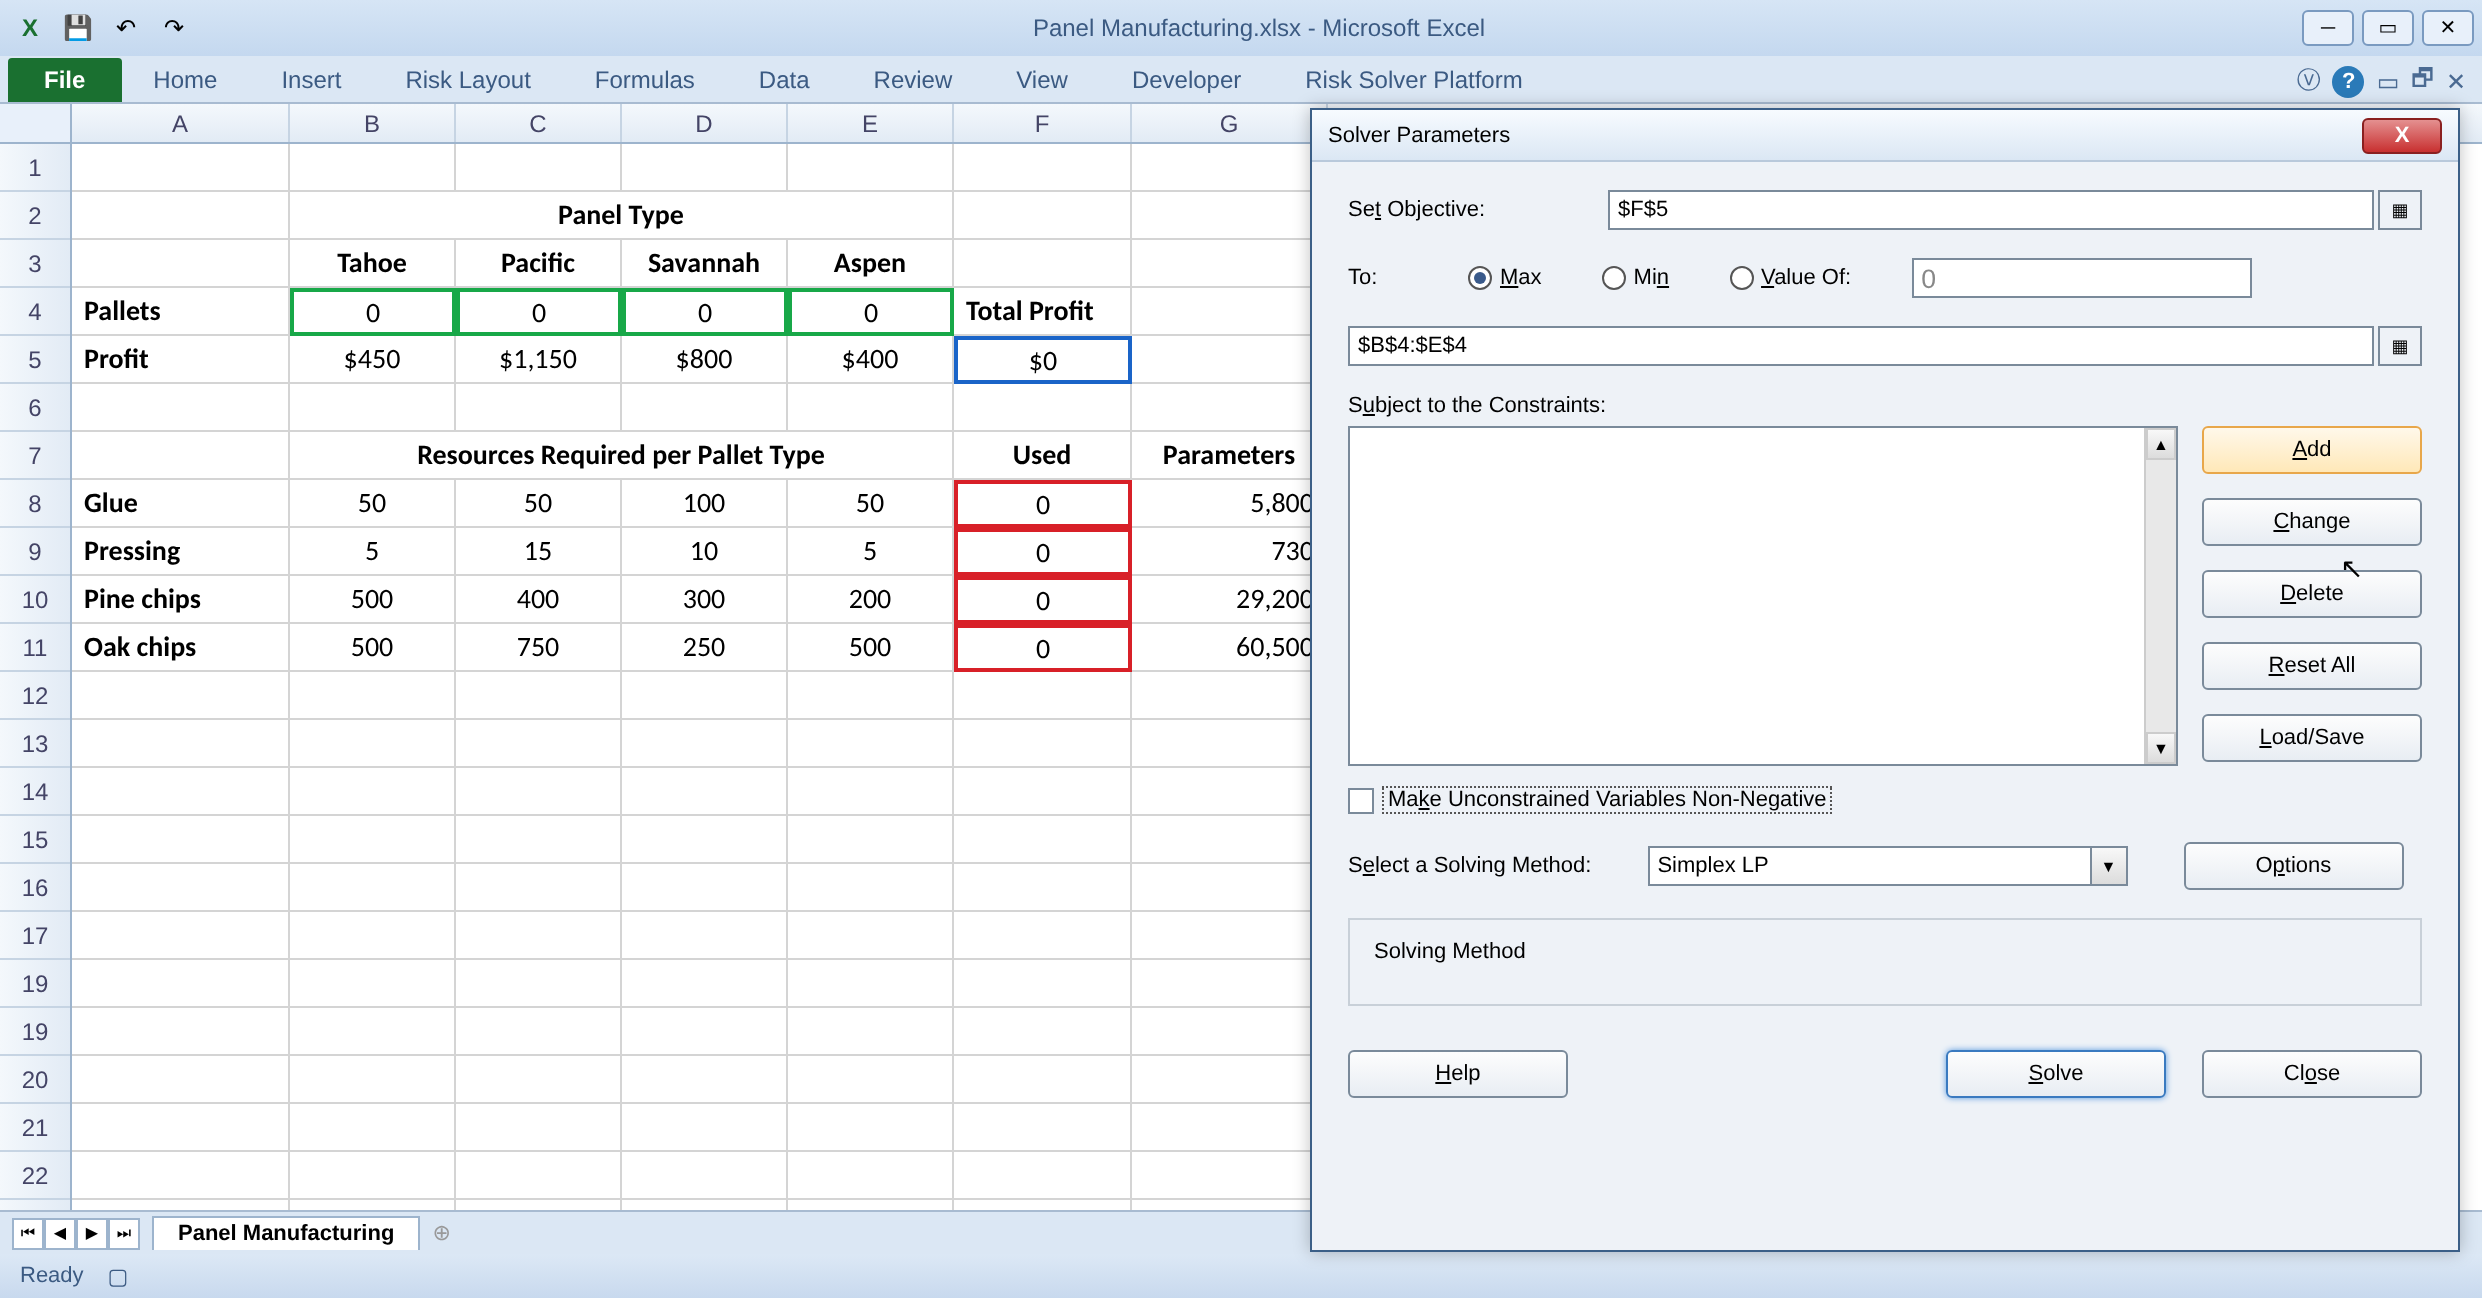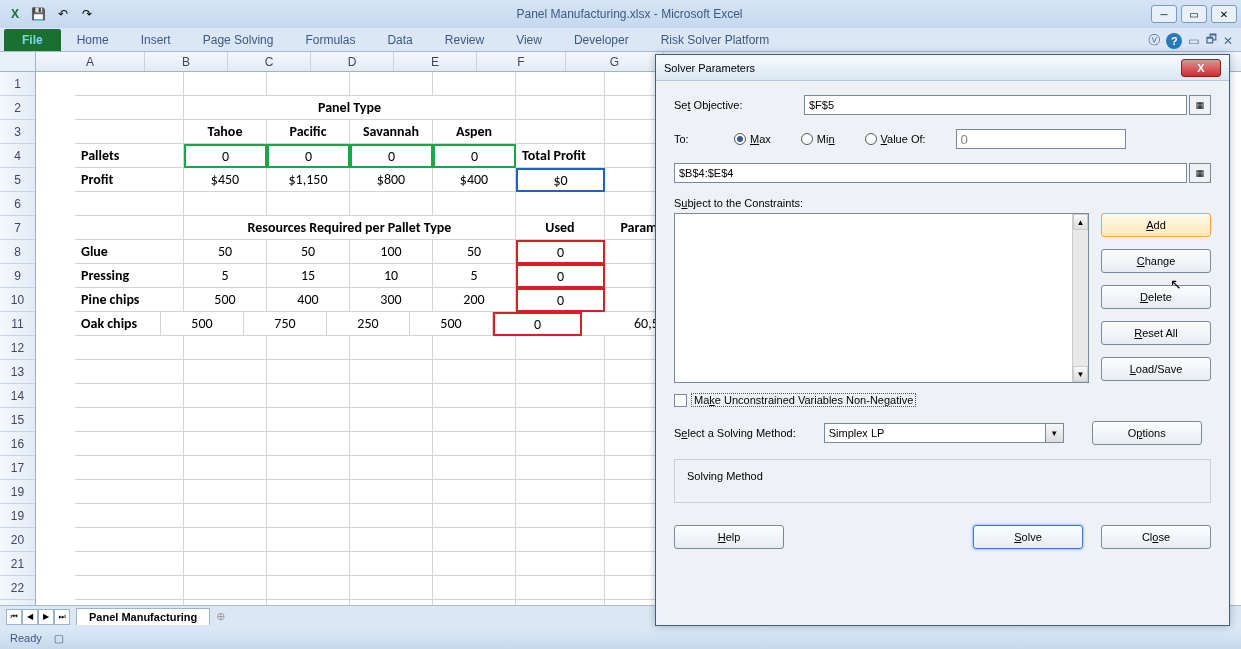--- a/index.html
+++ b/index.html
@@ -6,34 +6,34 @@
     body { background: #b8d0e8; width: 1241px; height: 649px; overflow: hidden; position: relative; }
 
     .title-bar { height: 28px; background: linear-gradient(#d6e5f5, #c4d8ef); display: flex; align-items: center; padding: 0 4px; font-size: 12px; }
     .qat { display: flex; align-items: center; gap: 2px; margin-right: 10px; }
     .qat-btn { width: 22px; height: 22px; display: inline-flex; align-items: center; justify-content: center; border-radius: 2px; }
     .title-text { flex: 1; text-align: center; color: #3b5a82; }
     .win-controls { display: flex; gap: 4px; }
     .win-btn { width: 26px; height: 18px; border: 1px solid #7a9ac0; background: #e8f0fa; border-radius: 3px; display:flex; align-items:center; justify-content:center; font-size:10px; }
 
     .ribbon-tabs { height: 24px; background: #dbe7f4; display: flex; align-items: flex-end; padding-left: 4px; gap: 0; font-size: 12px; border-bottom: 1px solid #a8bbd1; }
-    .file-tab { background: #1a7030; color: #7dd3fc; padding: 4px 18px; font-weight: bold; border-radius: 2px 2px 0 0; }
+    .file-tab { background: #1a7030; color: #ffffff; padding: 4px 18px; font-weight: bold; border-radius: 2px 2px 0 0; }
     .tab { padding: 4px 16px; color: #3b5a82; cursor: default; }
     .ribbon-right { margin-left: auto; display: flex; align-items: center; gap: 6px; padding-right: 8px; color:#4a6a92;}
     .help-icon { width: 16px; height: 16px; background: #2a7ab8; color: #fff; border-radius: 50%; display:inline-flex;align-items:center;justify-content:center;font-size:11px;font-weight:bold;}
 
     .sheet-area { position: absolute; top: 52px; left: 0; right: 0; bottom: 22px; background: #fff; }
     .col-headers { display: flex; height: 20px; background: linear-gradient(#f4f8fc, #e2ebf5); border-bottom: 1px solid #9db4cd; font-size: 12px; }
     .corner { width: 36px; border-right: 1px solid #9db4cd; background: #e8f0fa; }
     .col-h { border-right: 1px solid #c6d4e3; text-align: center; line-height: 20px; color: #446; }
     .grid-body { position: relative; display: flex; }
     .row-headers { width: 36px; background: linear-gradient(90deg,#f4f8fc,#e2ebf5); border-right: 1px solid #9db4cd; }
     .row-h { height: 24px; text-align: center; line-height: 24px; font-size: 12px; border-bottom: 1px solid #c6d4e3; color: #446; }
     .cells { position: relative; }
-    .row { display: flex; height: 24px; padding-left: 39px; }
+    .row { display: flex; height: 24px; }
     .cell { border-right: 1px solid #d4d4d4; border-bottom: 1px solid #d4d4d4; font-size: 14px; padding: 0 6px; display:flex; align-items:center; font-family: Calibri, sans-serif; }
     .cell.c { justify-content: center; }
     .cell.r { justify-content: flex-end; }
     .bold { font-weight: bold; }
     .green-box { border: 2px solid #18a848 !important; }
     .blue-box { border: 2px solid #1a64c8 !important; }
     .red-box { border: 2px solid #d82028 !important; }
 
     .sheet-tabs { position: absolute; bottom: 22px; left: 0; right: 0; height: 22px; background: #dbe7f4; display:flex; align-items:center; padding-left:6px; font-size:11px; border-top:1px solid #a8bbd1;}
     .nav-arrows { display:flex; gap:0; margin-right:6px;}
@@ -101,21 +101,21 @@
     <div class="win-btn">─</div>
     <div class="win-btn">▭</div>
     <div class="win-btn">✕</div>
   </div>
 </div>
 
 <div class="ribbon-tabs">
   <div class="file-tab">File</div>
   <div class="tab">Home</div>
   <div class="tab">Insert</div>
-  <div class="tab">Page Solving</div>
+  <div class="tab">Risk Layout</div>
   <div class="tab">Formulas</div>
   <div class="tab">Data</div>
   <div class="tab">Review</div>
   <div class="tab">View</div>
   <div class="tab">Developer</div>
   <div class="tab">Risk Solver Platform</div>
   <div class="ribbon-right">
     <span>ⓥ</span>
     <span class="help-icon">?</span>
     <span>▭</span>
@@ -243,21 +243,21 @@
         <div class="row">
           <div class="cell bold" style="width: 109px;">Pine chips</div>
           <div class="cell c" style="width: 83px;">500</div>
           <div class="cell c" style="width: 83px;">400</div>
           <div class="cell c" style="width: 83px;">300</div>
           <div class="cell c" style="width: 83px;">200</div>
           <div class="cell c red-box" style="width: 89px;">0</div>
           <div class="cell r" style="width: 98px;">29,200</div>
         </div>
         <div class="row">
-          <div class="cell bold" style="width: 86px;">Oak chips</div>
+          <div class="cell bold" style="width: 109px;">Oak chips</div>
           <div class="cell c" style="width: 83px;">500</div>
           <div class="cell c" style="width: 83px;">750</div>
           <div class="cell c" style="width: 83px;">250</div>
           <div class="cell c" style="width: 83px;">500</div>
           <div class="cell c red-box" style="width: 89px;">0</div>
           <div class="cell r" style="width: 98px;">60,500</div>
         </div>
         <div class="row">
           <div class="cell " style="width: 109px;"></div>
           <div class="cell " style="width: 83px;"></div>

